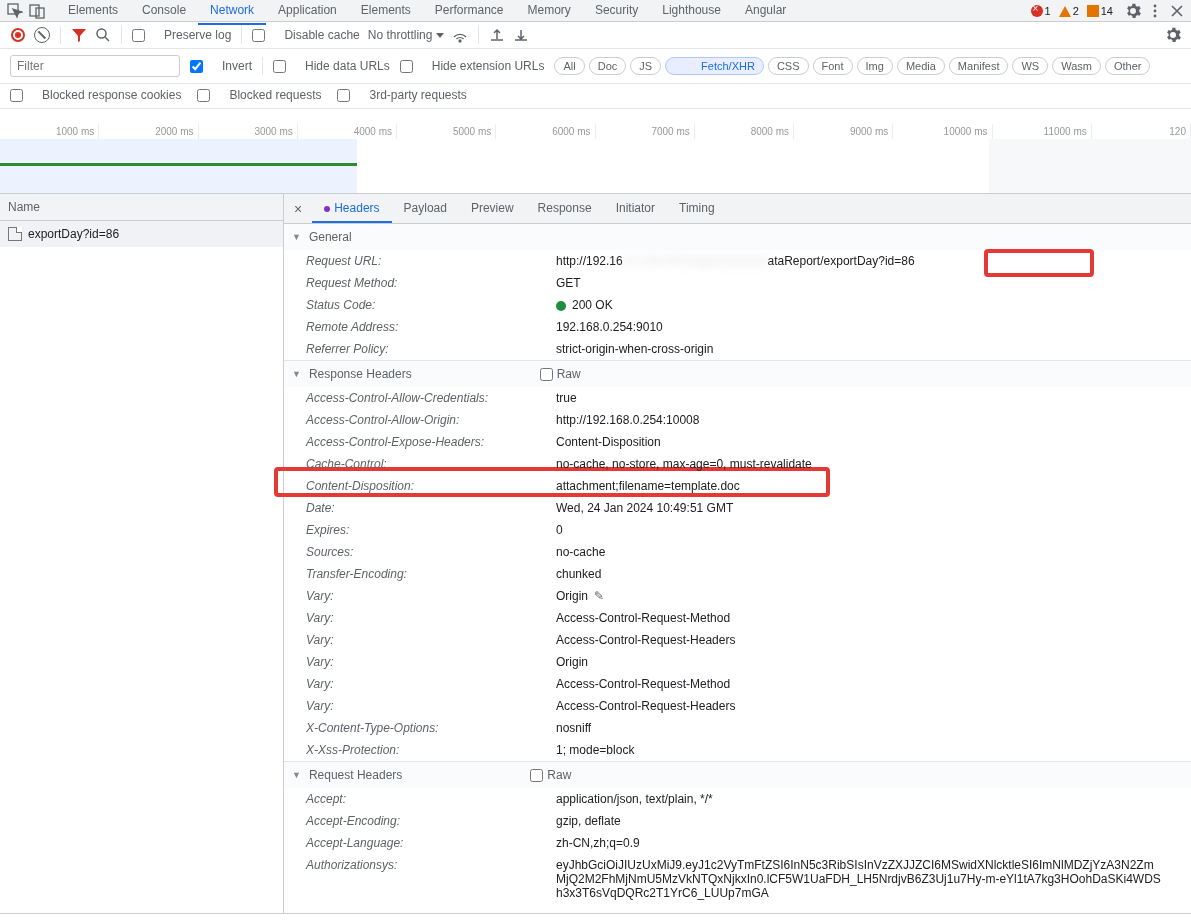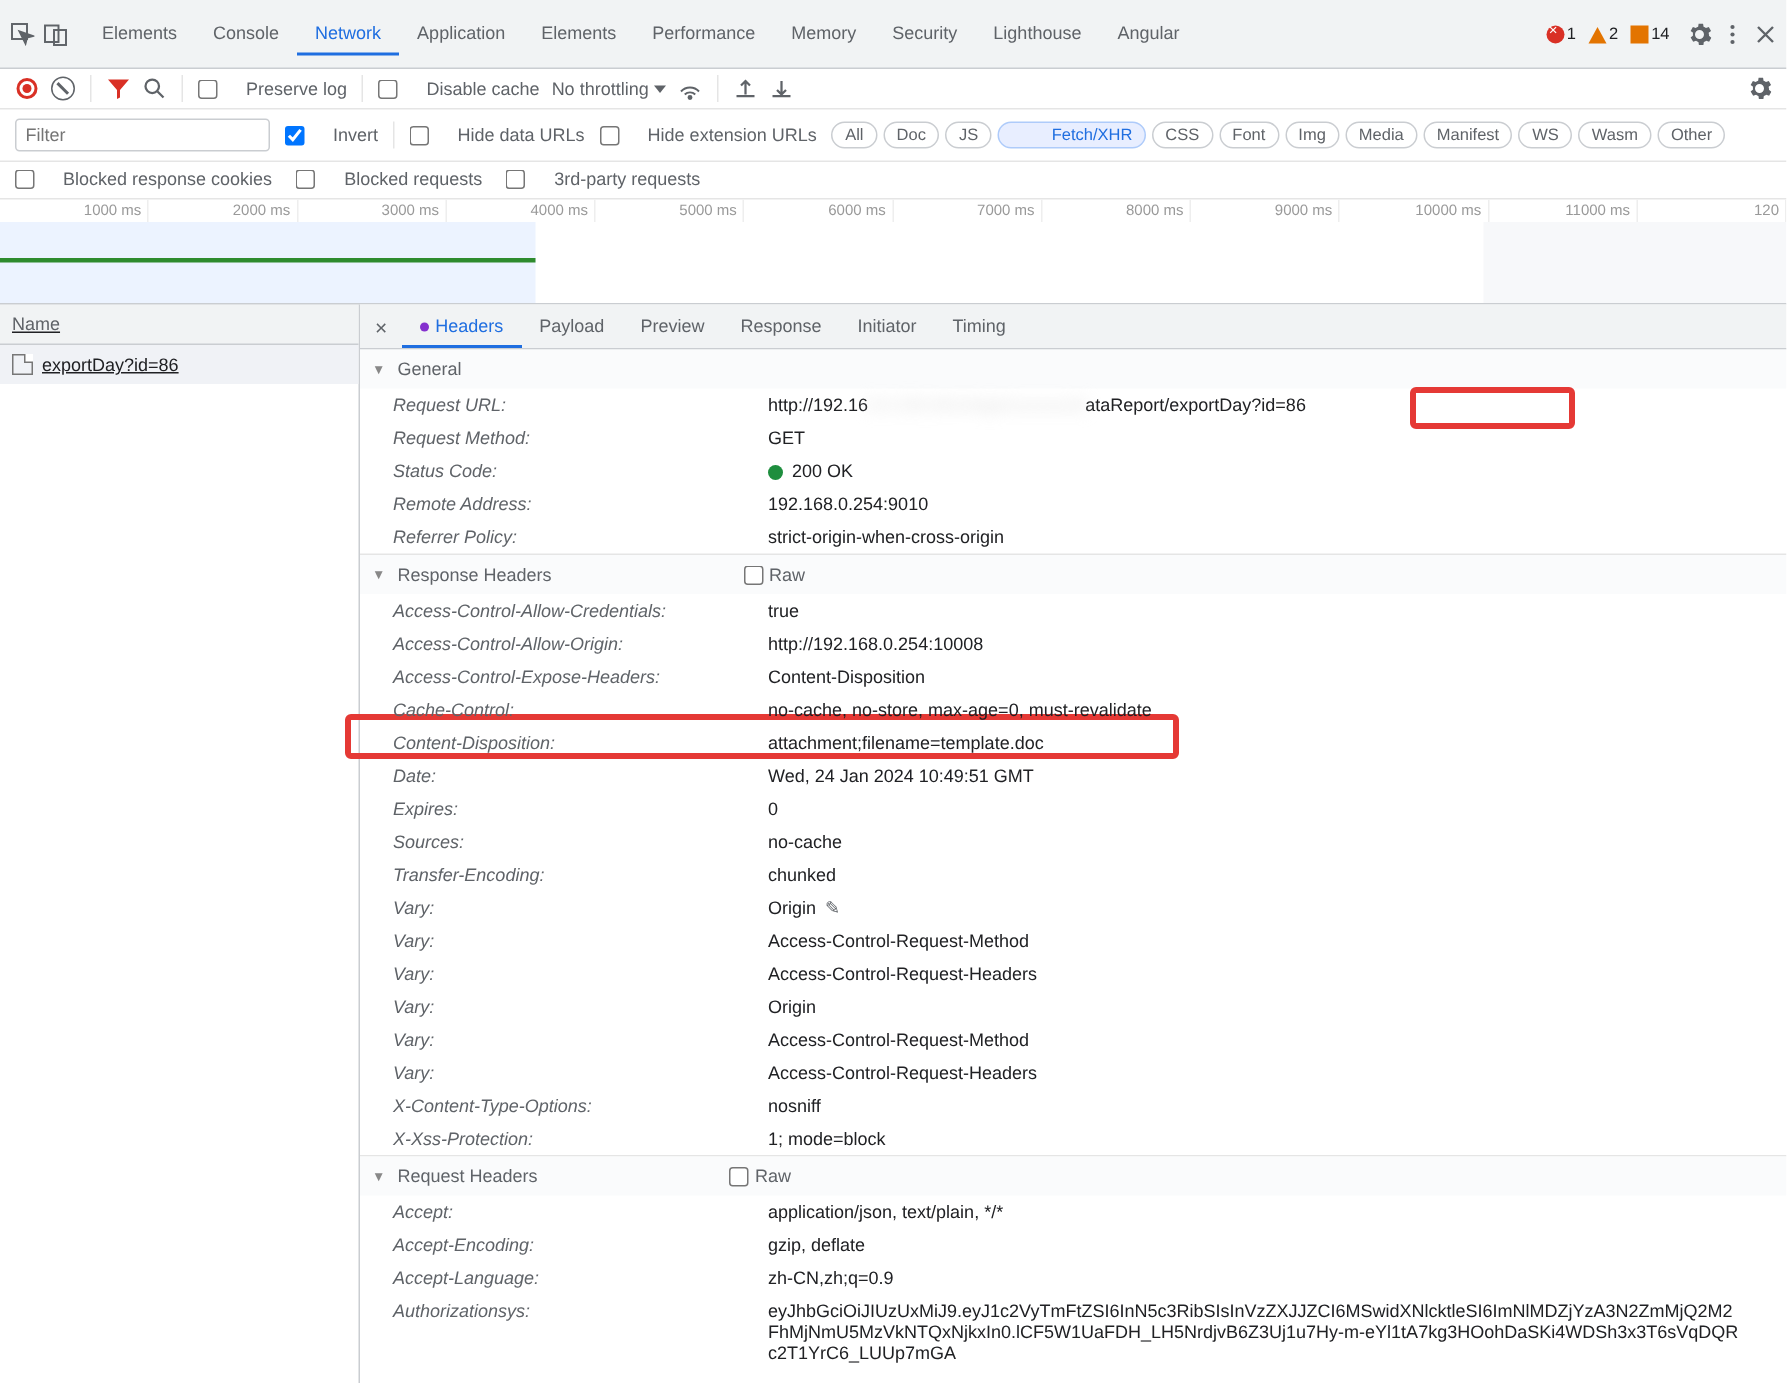--- a/index.html
+++ b/index.html
@@ -21,21 +21,21 @@
     font-family:"Segoe UI","Helvetica Neue",Arial,sans-serif;
     font-size:12px;
     color:var(--text-dark);
     background:#ffffff;
   }
 
   
   .topbar{
     display:flex;
     align-items:center;
-    height:46px;
+    height:22px;
     border-bottom:1px solid var(--border);
     padding:0 6px 0 6px;
     gap:6px;
     background:var(--panel);
   }
   .topbar .tabs{display:flex;align-items:center;gap:0;}
   .tab{
     padding:7px 12px 6px;
     color:var(--text-muted);
     cursor:pointer;
@@ -96,31 +96,32 @@
   .filters2{
     display:flex;gap:16px;
     padding:4px 10px 6px;
     border-bottom:1px solid var(--border-light);
   }
 
   
   .timeline{
     height:70px;border-bottom:1px solid var(--border);position:relative;
     overflow:hidden;
+    margin-top:15px;
   }
   .timeline .ticks{position:absolute;top:0;left:0;right:0;display:flex;}
   .tick{flex:1;position:relative;border-right:1px solid #eee;height:15px;}
   .tick span{position:absolute;right:4px;top:2px;color:#999;font-size:10px;}
   .timeline .selection{position:absolute;left:0;top:15px;height:55px;background:#ecf3ff;}
   .timeline .rightfade{position:absolute;top:15px;height:55px;background:#f7f8fa;}
   .timeline .bar{position:absolute;top:39px;height:3px;background:#2e8b2e;}
 
   
   .split{display:flex;min-height:720px;border-bottom:1px solid var(--border);}
-  .reqlist{width:240px;border-right:1px solid var(--border);text-decoration:underline;}
+  .reqlist{width:284px;border-right:1px solid var(--border);}
   .reqlist-header{
     padding:6px 8px;border-bottom:1px solid var(--border);background:var(--panel);
     color:var(--text-muted);
   }
   .req-row{
     display:flex;align-items:center;gap:6px;padding:6px 8px;cursor:pointer;
     background:#f0f2f6;
   }
   .file-ico{width:14px;height:14px;border:1px solid #777;position:relative;}
   .file-ico::after{content:"";position:absolute;right:-1px;top:-1px;width:5px;height:5px;border-left:1px solid #777;border-bottom:1px solid #777;background:#fff;}

